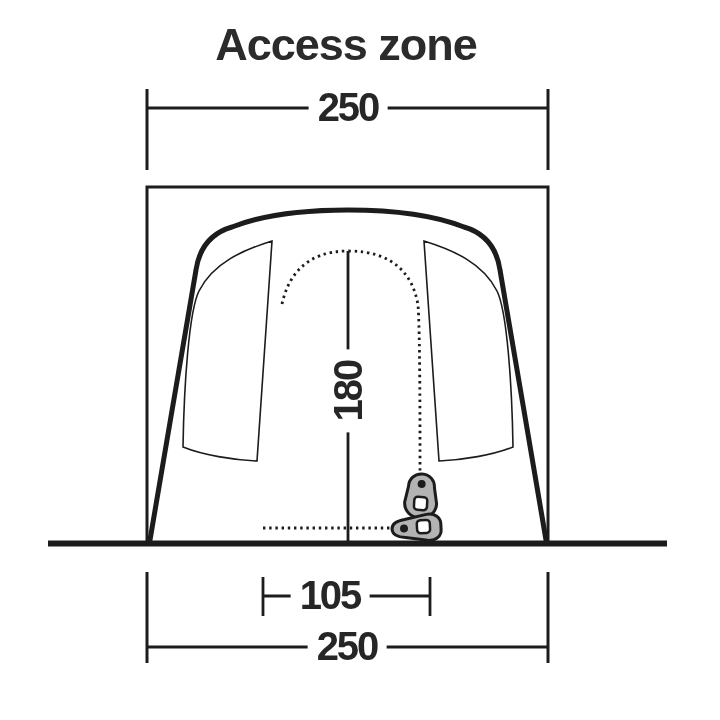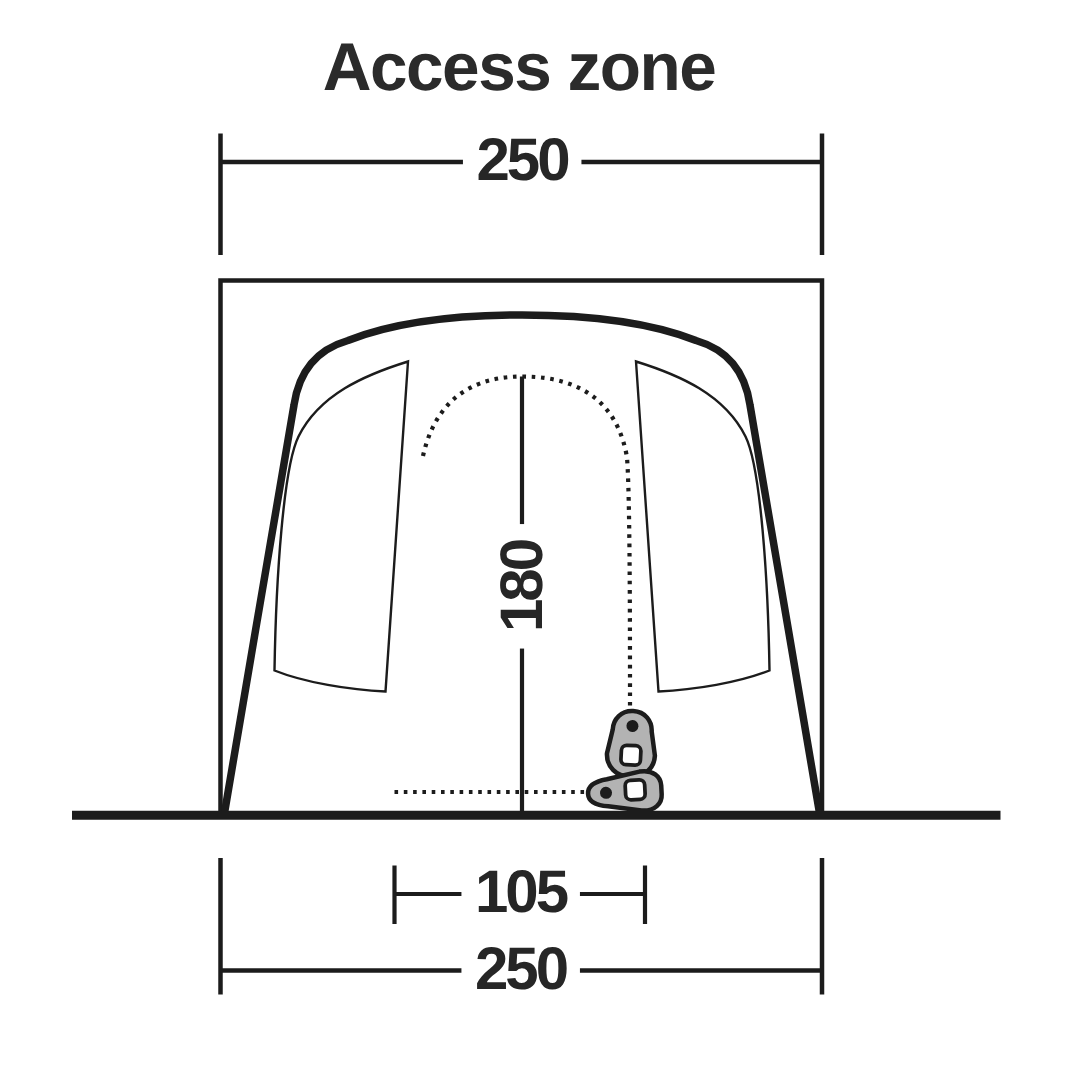--- a/index.html
+++ b/index.html
@@ -41,21 +41,21 @@
     font-weight: bold;
     letter-spacing: -2px;
     color: #262626;
     background: #ffffff;
     padding: 0 9px;
     line-height: 1.05;
     white-space: nowrap;
   }
   .dim-label.top-250    { left: 348px; top: 107px; }
   .dim-label.height-180 { left: 348px; top: 391px; transform: translate(-50%, -50%) rotate(-90deg); padding: 0 11px; }
-  .dim-label.door-105   { left: 347px; top: 595px; }
+  .dim-label.door-105   { left: 330px; top: 595px; }
   .dim-label.bottom-250 { left: 347px; top: 646px; }
 
   .stroke-line   { stroke: #1c1c1c; fill: none; }
   .thin          { stroke-width: 1.6; }
   .dim           { stroke-width: 3; }
   .dim-mid       { stroke-width: 2.8; }
   .silhouette    { stroke-width: 5; stroke-linejoin: round; stroke-linecap: round; }
   .frame         { stroke-width: 3; }
   .ground        { stroke-width: 6; }
   .dotted        { stroke-width: 2.8; stroke-dasharray: 2.4 3.8; stroke-linecap: butt; }

